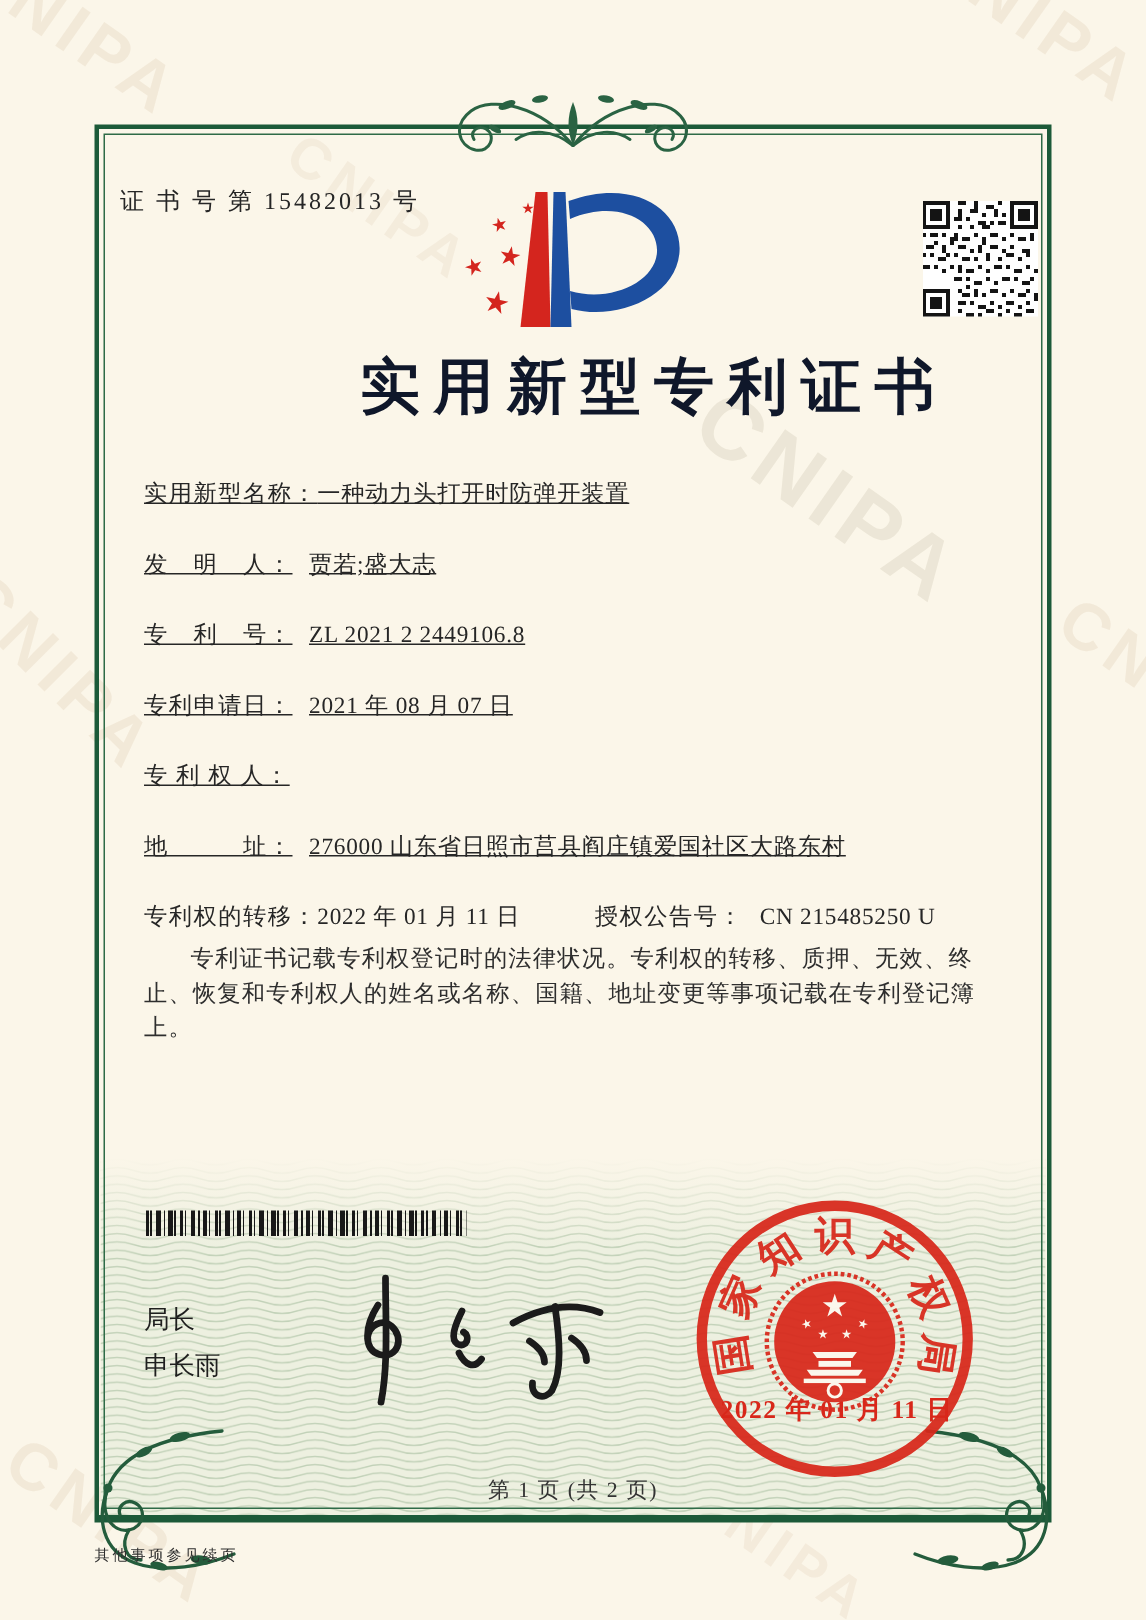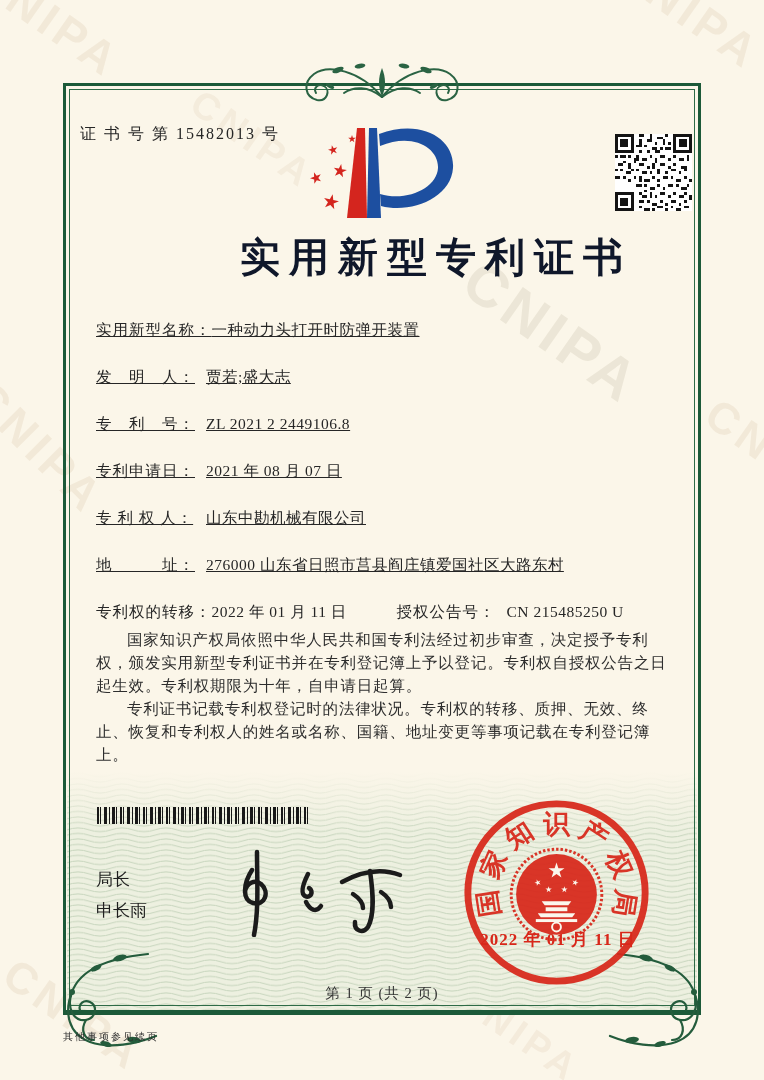--- a/index.html
+++ b/index.html
@@ -317,36 +317,34 @@
     <div class="field-row">
       <span class="field-label">专　利　号：</span>
       <span class="field-value">ZL 2021 2 2449106.8</span>
     </div>
     <div class="field-row">
       <span class="field-label">专利申请日：</span>
       <span class="field-value">2021 年 08 月 07 日</span>
     </div>
     <div class="field-row">
       <span class="field-label">专 利 权 人：</span>
-      <span class="field-value">山东中勘机械有限公司</span>
     </div>
     <div class="field-row">
       <span class="field-label">地　　　址：</span>
       <span class="field-value">276000  山东省日照市莒县阎庄镇爱国社区大路东村</span>
     </div>
     <div class="grant-row">
       <span class="field-label">专利权的转移：</span>
       <span class="field-value">2022 年 01 月 11 日</span>
       <span class="field-label">授权公告号：</span>
       <span class="field-value">CN 215485250 U</span>
     </div>
   </div>
 
   <div class="body-text">
-    <p>国家知识产权局依照中华人民共和国专利法经过初步审查，决定授予专利权，颁发实用新型专利证书并在专利登记簿上予以登记。专利权自授权公告之日起生效。专利权期限为十年，自申请日起算。</p>
     <p>专利证书记载专利权登记时的法律状况。专利权的转移、质押、无效、终止、恢复和专利权人的姓名或名称、国籍、地址变更等事项记载在专利登记簿上。</p>
   </div>
 
   <div class="barcode"></div>
 
   <div class="officer">
     <div>局长</div>
     <div>申长雨</div>
   </div>
 

